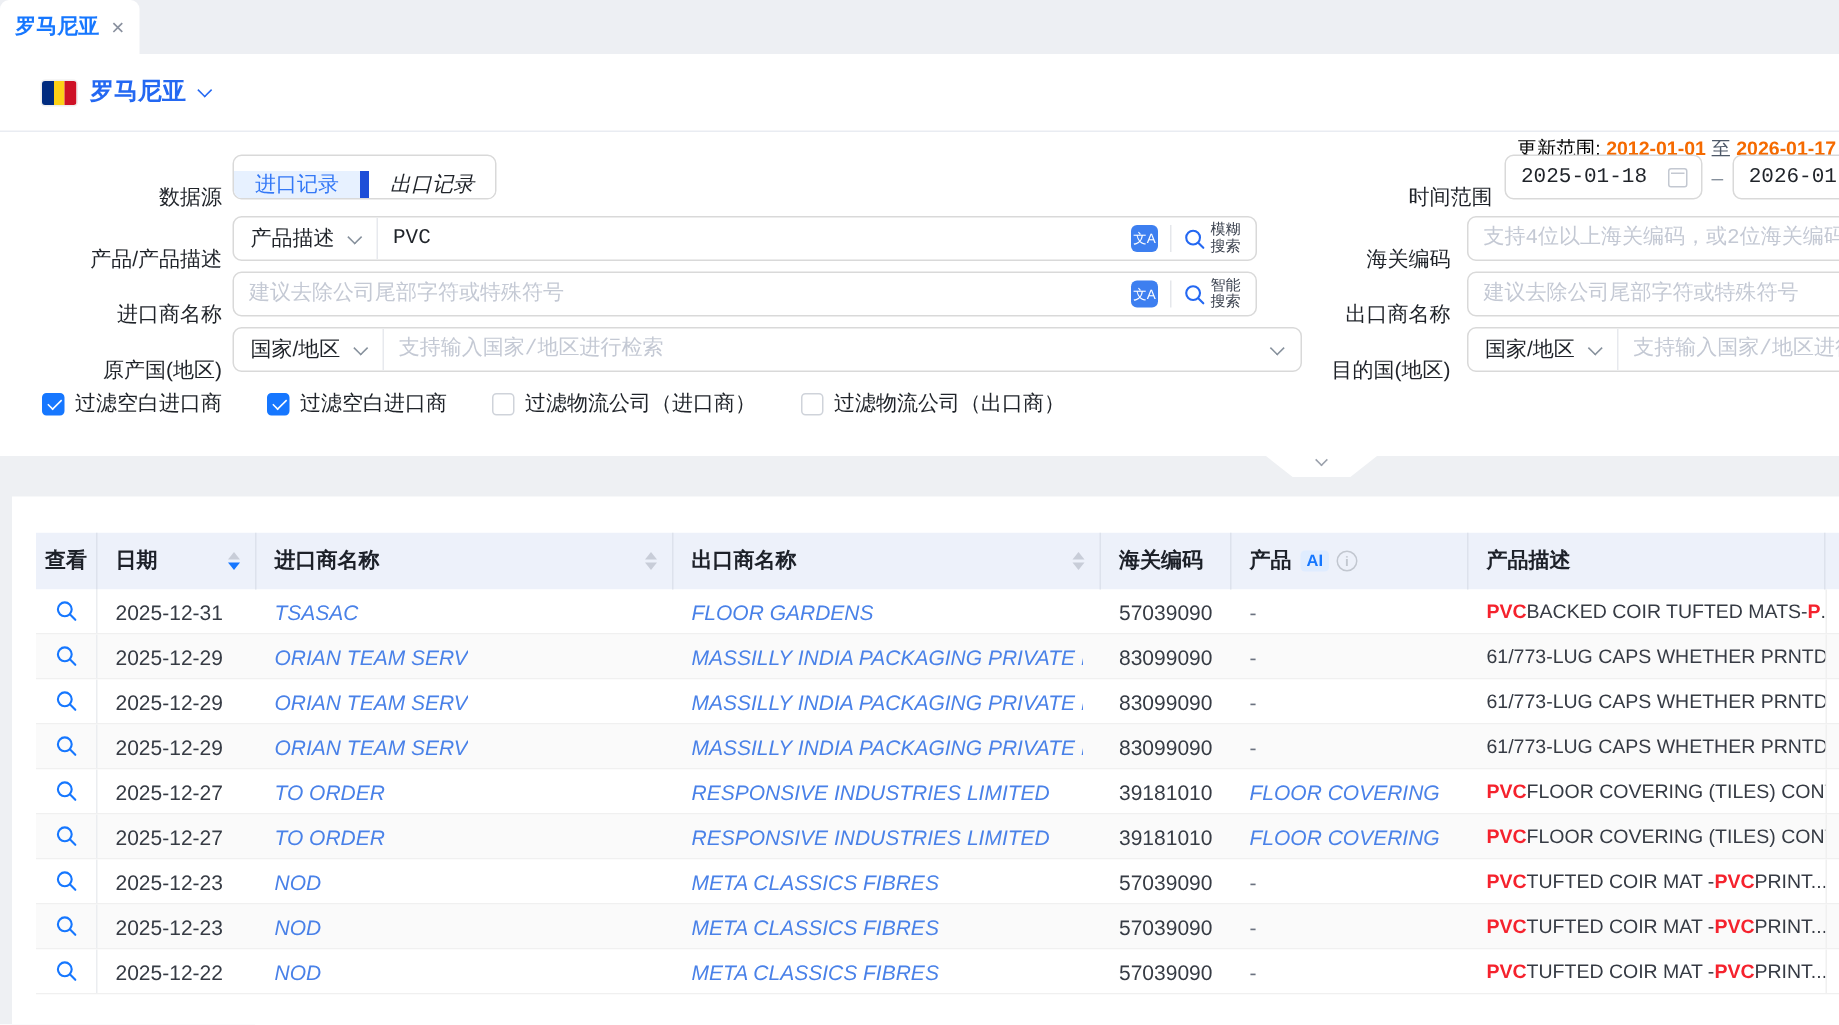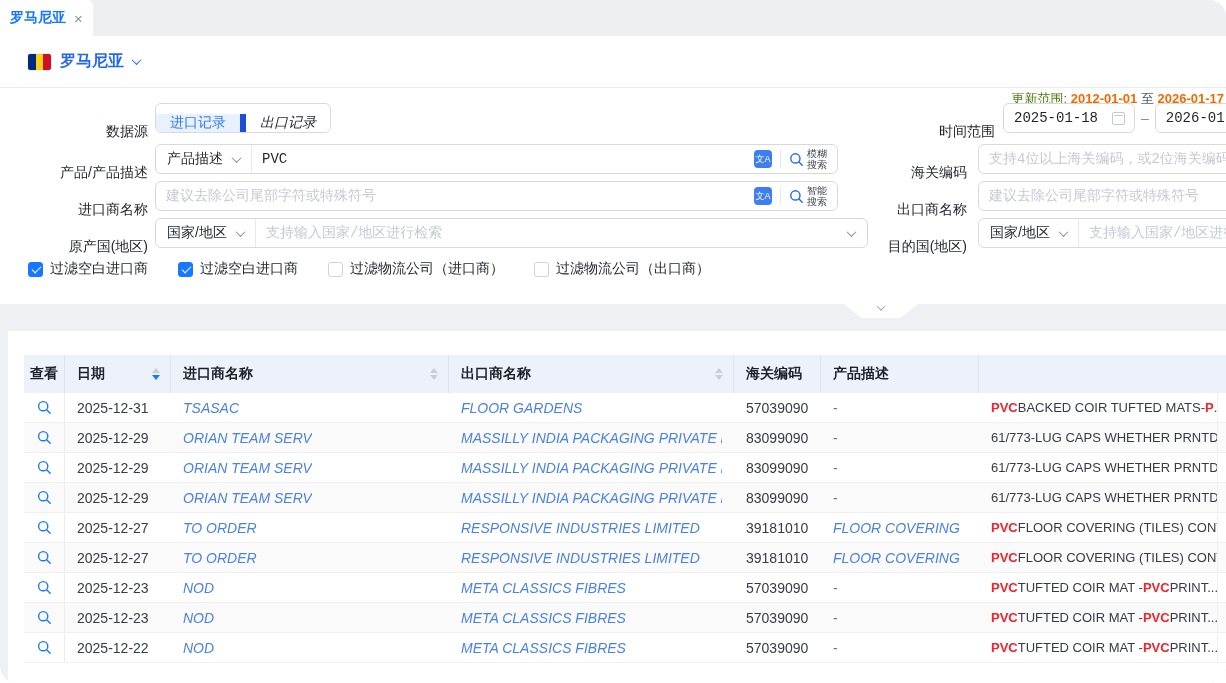--- a/index.html
+++ b/index.html
@@ -1,17 +1,17 @@
 <!DOCTYPE html>
 <html><head>
 <meta charset="utf-8">
 <style>
   * { margin:0; padding:0; box-sizing:border-box; }
   body { font-family:"Liberation Sans","DejaVu Sans",sans-serif; }
-  .stage { position:relative; width:1226px; height:683px; background:#eef0f3; overflow:hidden; font-size:14px; color:#1f2329;border-radius:17px; }
+  .stage { position:relative; width:1226px; height:683px; background:#eef0f3; overflow:hidden; font-size:14px; color:#1f2329; }
 
   
   .tabbar { position:absolute; top:0; left:0; width:1226px; height:36px; background:#edeff3; }
   .tab { position:absolute; left:0; top:0; width:93px; height:36px; background:#fff; border-radius:6px 6px 0 0;
          display:flex; align-items:center; justify-content:center; gap:8px; }
   .tab-title { color:#1677ff; font-weight:bold; font-size:14px; }
   .tab-close { color:#8a919f; font-size:15px; line-height:1; cursor:pointer; }
 
   
   .panel { position:absolute; top:36px; left:0; width:1226px; height:268px; background:#fff; }
@@ -23,21 +23,21 @@
   .chev { display:inline-block; width:7px; height:7px; border-right:1.6px solid #86909c; border-bottom:1.6px solid #86909c; transform:rotate(45deg) translate(-1px,-1px); }
   .chev.blue { border-color:#2468f2; }
 
   .fbody { position:absolute; top:52px; left:0; right:0; bottom:0; }
   .frow { position:absolute; left:0; width:1226px; height:30px; display:flex; align-items:center; }
   .flabel { width:148px; text-align:right; color:#1f2329; flex:0 0 148px;margin-top:28px; }
   .flabel.r { position:absolute; width:110px; left:857px; text-align:right; }
   .fcontent { margin-left:7px; display:flex; align-items:center; }
 
   .update-line { position:absolute; top:2px; right:2px; font-size:13px; white-space:nowrap; }
-  .upd-label { color:#4d7c0f; }
+  .upd-label { color:#000000; }
   .upd-date { color:#f56a00; font-weight:bold; }
   .upd-to { color:#4e5969; }
 
   
   .seg-group { display:flex; border:1px solid #d9d9d9; border-radius:6px; overflow:hidden; height:30px;align-items:flex-end; }
   .seg { padding:0 14px; display:flex; align-items:center; font-size:14px; background:#fff; cursor:pointer; }
   .seg.active { background:#e7f1ff; color:#3478f6; }
   .seg + .seg { border-left:6px solid #1d4ed8;font-style:italic; }
 
   
@@ -284,20 +284,25 @@
             </span>
         </div>
         <div class="th">
           <span>出口商名称</span>
           <span class="sorter">
               <i class="car-up"></i>
               <i class="car-dn"></i>
             </span>
         </div>
         <div class="th">海关编码</div>
+        <div class="th">
+          <span>产品</span>
+          <span class="ai-badge">AI</span>
+          <span class="info-ic">i</span>
+        </div>
         <div class="th">产品描述</div>
         <div class="th"></div>
       </div>
       <div>
           <div class="trow">
             <div class="td td-view">
               <span class="mag-btn">
                 <svg width="15" height="15" viewBox="0 0 15 15">
                   <circle cx="6.2" cy="6.2" r="4.6" fill="none" stroke="#1677ff" stroke-width="1.4"></circle>
                   <line x1="9.9" y1="9.9" x2="13.2" y2="13.2" stroke="#1677ff" stroke-width="1.4" stroke-linecap="round"></line>

